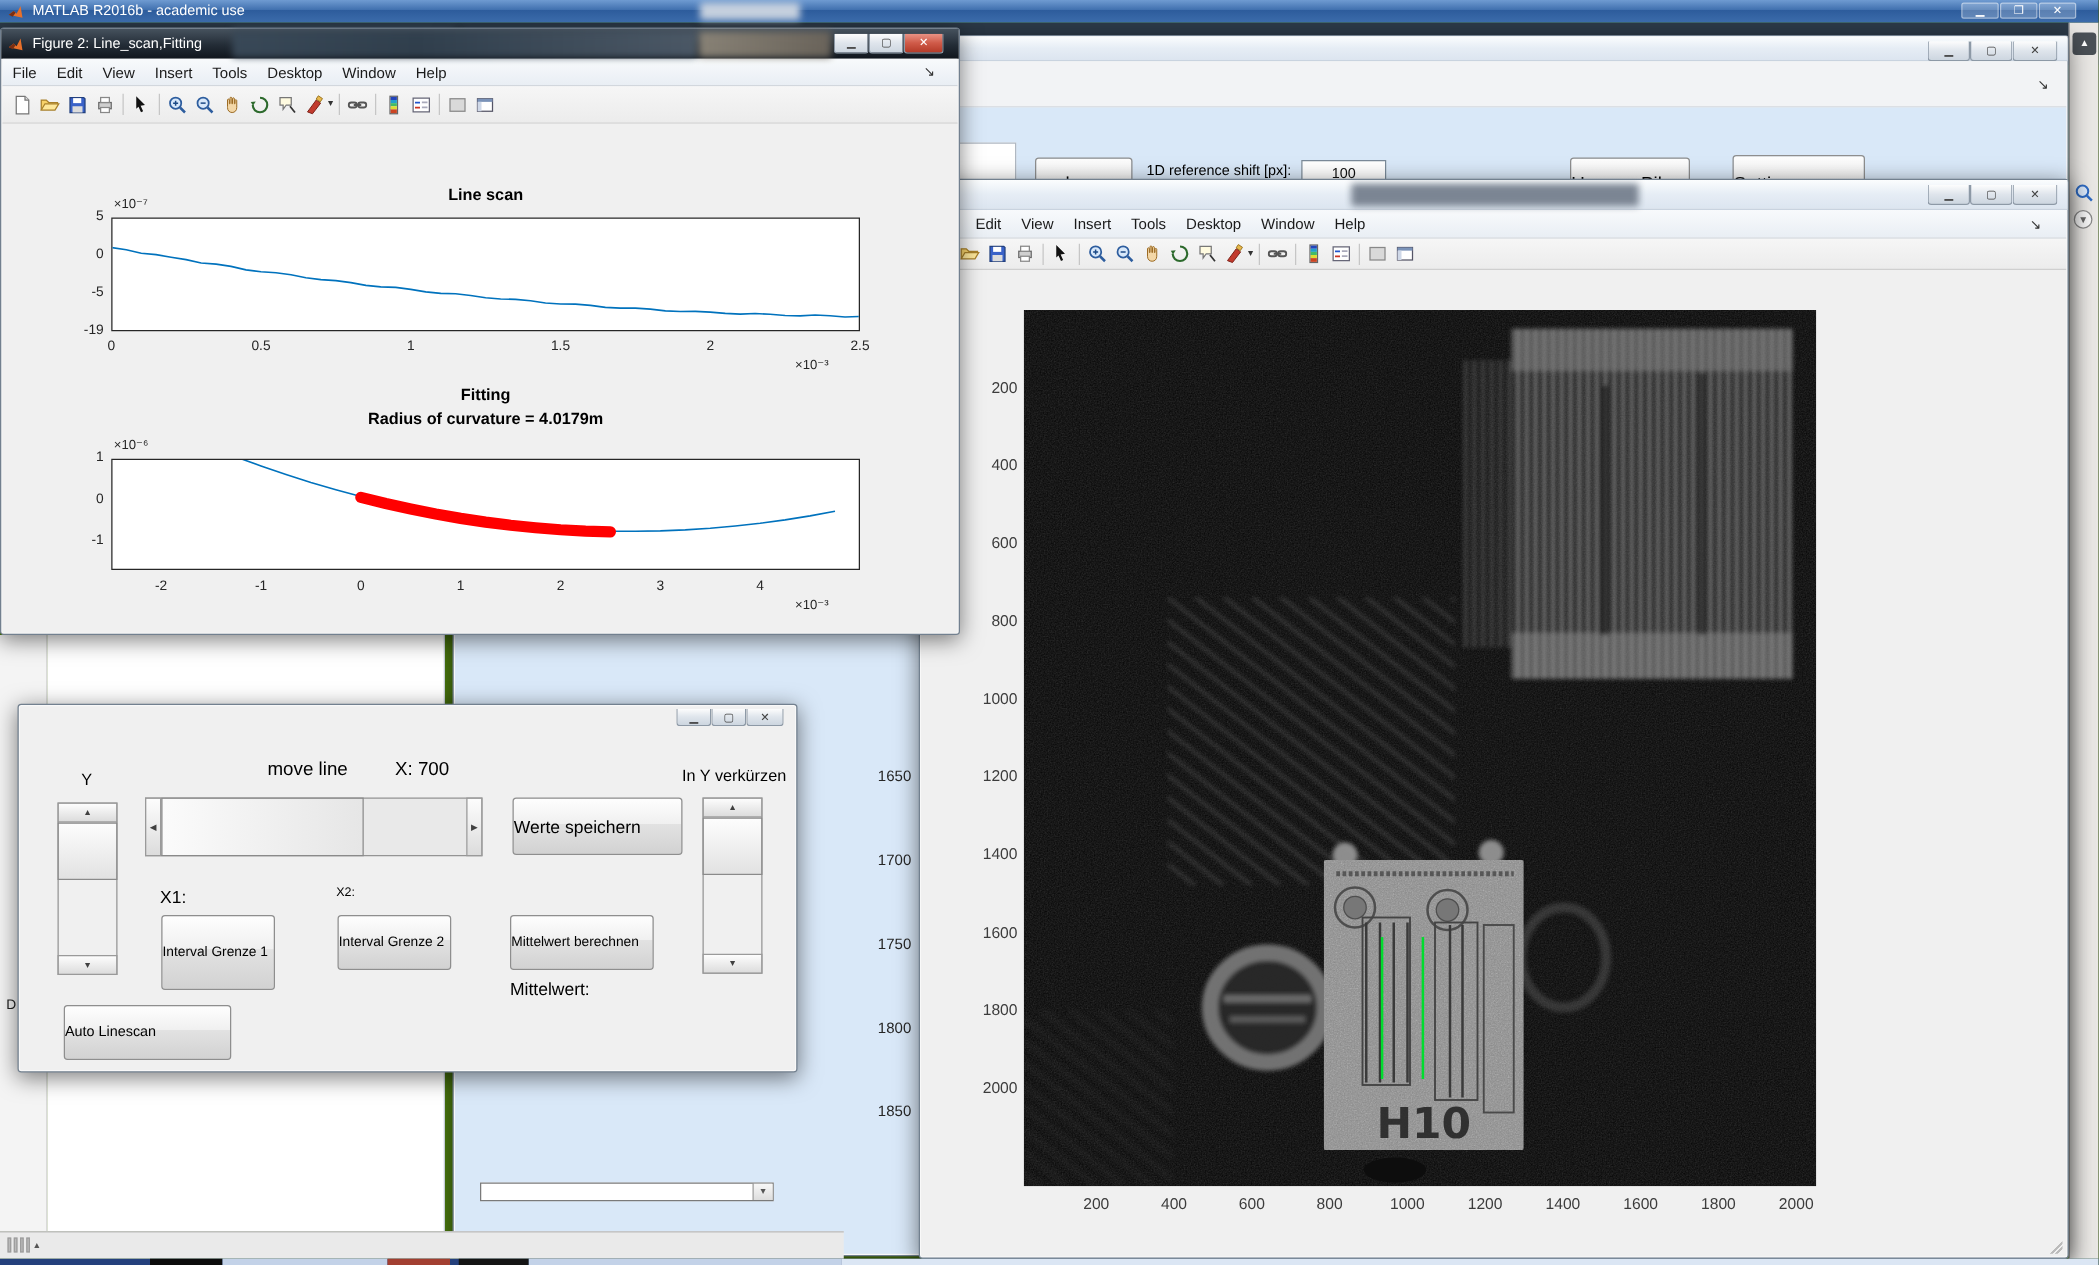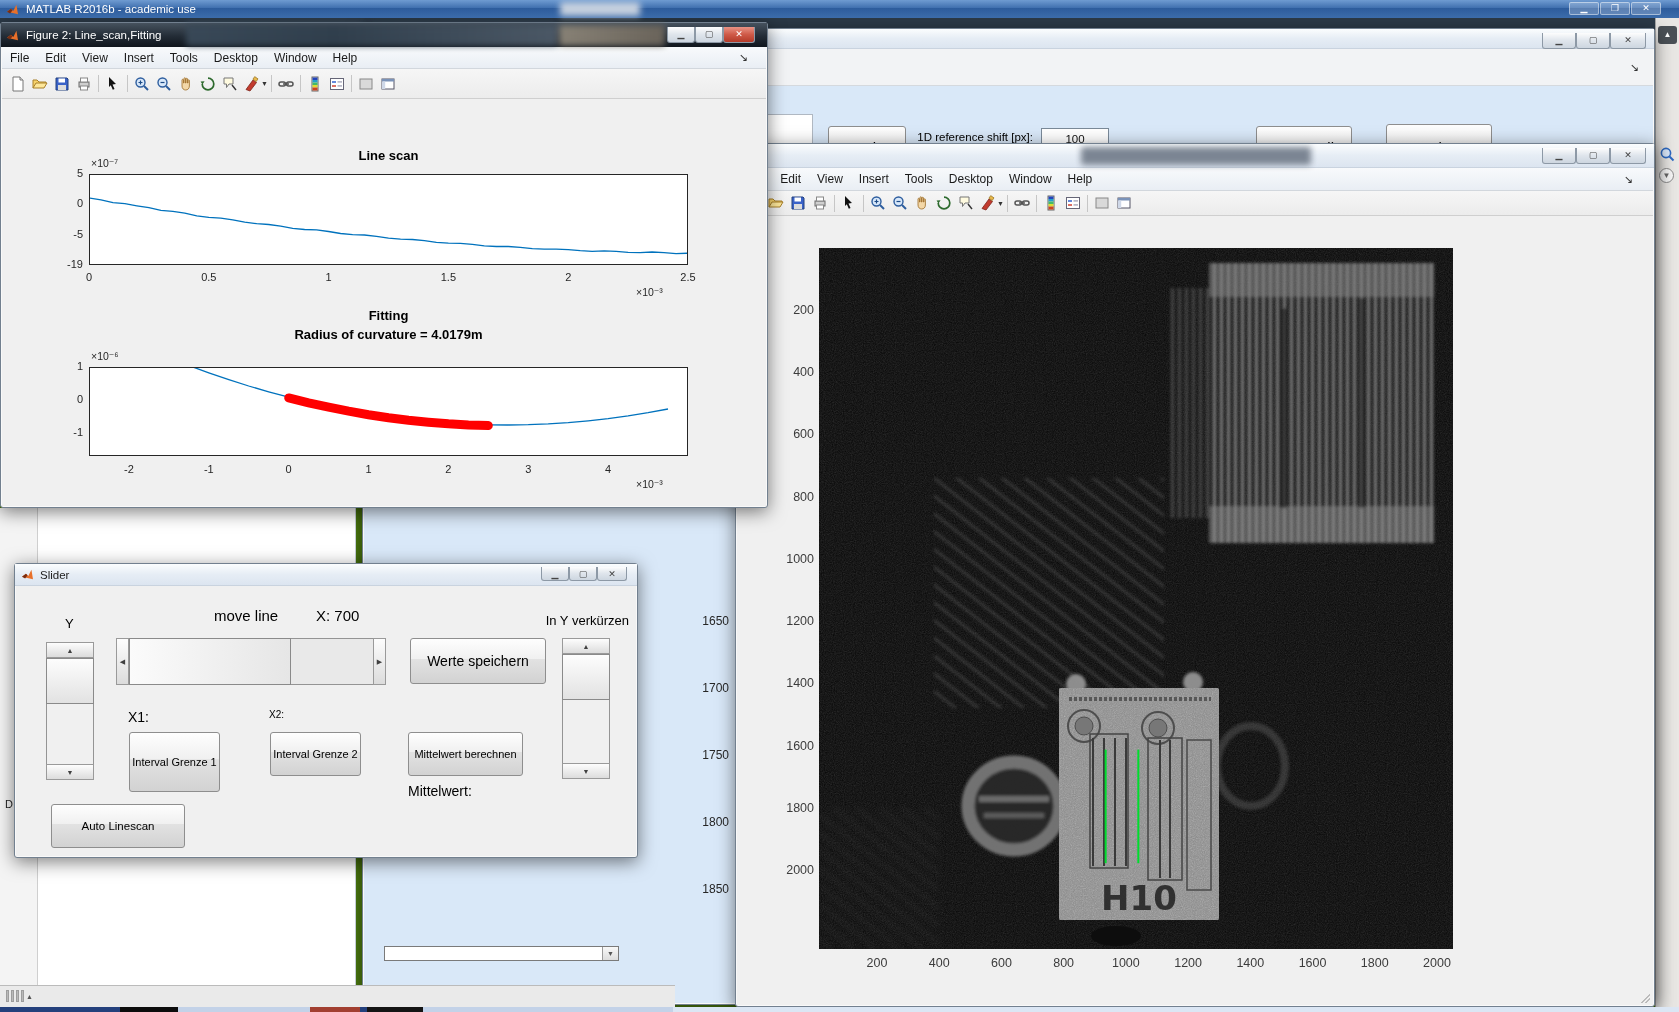--- a/index.html
+++ b/index.html
@@ -40,21 +40,21 @@
   .menubar span{padding:0 8px}
   .dockarrow{position:absolute;font-size:11px;color:#333}
   .toolbar{position:absolute;display:flex;align-items:center;background:linear-gradient(#f6f6f6,#ececec);
     border-bottom:1px solid #cfcfcf}
   .ticon{width:22px;height:20px;display:flex;align-items:center;justify-content:center}
   .tsep{width:1px;height:17px;background:#c6c6c6;margin:0 3px}
   .caret{font-size:7px;color:#333;margin-left:-2px}
   
   .pbtn{position:absolute;background:linear-gradient(#fefefe,#f0f0f0 45%,#e2e2e2 46%,#d2d2d2);
     border:1px solid #8e8e8e;border-radius:3px;text-align:center;color:#000;
-    display:flex;align-items:center;justify-content:center}
+    display:flex;align-items:center;}
   .input{position:absolute;background:#fff;border:1px solid #7a8a99;font-size:11.5px;
     display:flex;align-items:center;justify-content:center}
   .combo{position:absolute;background:#fff;border:1px solid #7a7a7a;height:15px}
   .combo .cbtn{position:absolute;right:0;top:0;width:16px;height:13px;background:linear-gradient(#f8f8f8,#ddd);
     border-left:1px solid #9a9a9a;font-size:7px;color:#555;text-align:center;line-height:13px}
   
   .axes{position:absolute;background:#fff;border:1px solid #262626}
   .tick{position:absolute;font-size:11px;color:#262626}
   .tickr{text-align:right}
   .tickc{text-align:center}
@@ -600,27 +600,20 @@
         <div class="tick tickc" style="left: 267.667px; width: 40px; top: 440px;">0</div>
         <div class="tick tickc" style="left: 347.533px; width: 40px; top: 440px;">1</div>
         <div class="tick tickc" style="left: 427.4px; width: 40px; top: 440px;">2</div>
         <div class="tick tickc" style="left: 507.267px; width: 40px; top: 440px;">3</div>
         <div class="tick tickc" style="left: 587.133px; width: 40px; top: 440px;">4</div>
       </div>
     <div class="pexp" style="left:635px;top:455px">×10⁻³</div>
   </div>
 
   <div class="aero" style="left:14px;top:563px;width:624px;height:295px;z-index:40">
-    <div class="tb-light" style="height:22px;padding-left:6px">
-      <svg style="width:13px;height:11px;margin-right:6px" viewBox="0 0 16 14">
-          <path d="M1 10l5-4 3 3 4-8 2 12z" fill="#e8702a"></path>
-          <path d="M1 10l5-4 2 2-3 4z" fill="#7a2e12"></path>
-        </svg>
-      <span>Slider</span>
-    </div>
     <div class="wb3" style="right:10px;top:3px">
       <div style="width:28px;height:14px">▁</div>
       <div style="width:28px;height:14px">▢</div>
       <div style="width:30px;height:14px">✕</div>
     </div>
 
     <div class="lbl" style="left:50px;top:52px;font-size:13px">Y</div>
     <div class="vslider" style="left:31px;top:78px;width:48px;height:138px">
       <div class="arr" style="top:-1px;left:-1px;right:-1px">▲</div>
       <div class="thumb" style="top:15px;left:-1px;right:-1px;height:46px"></div>

